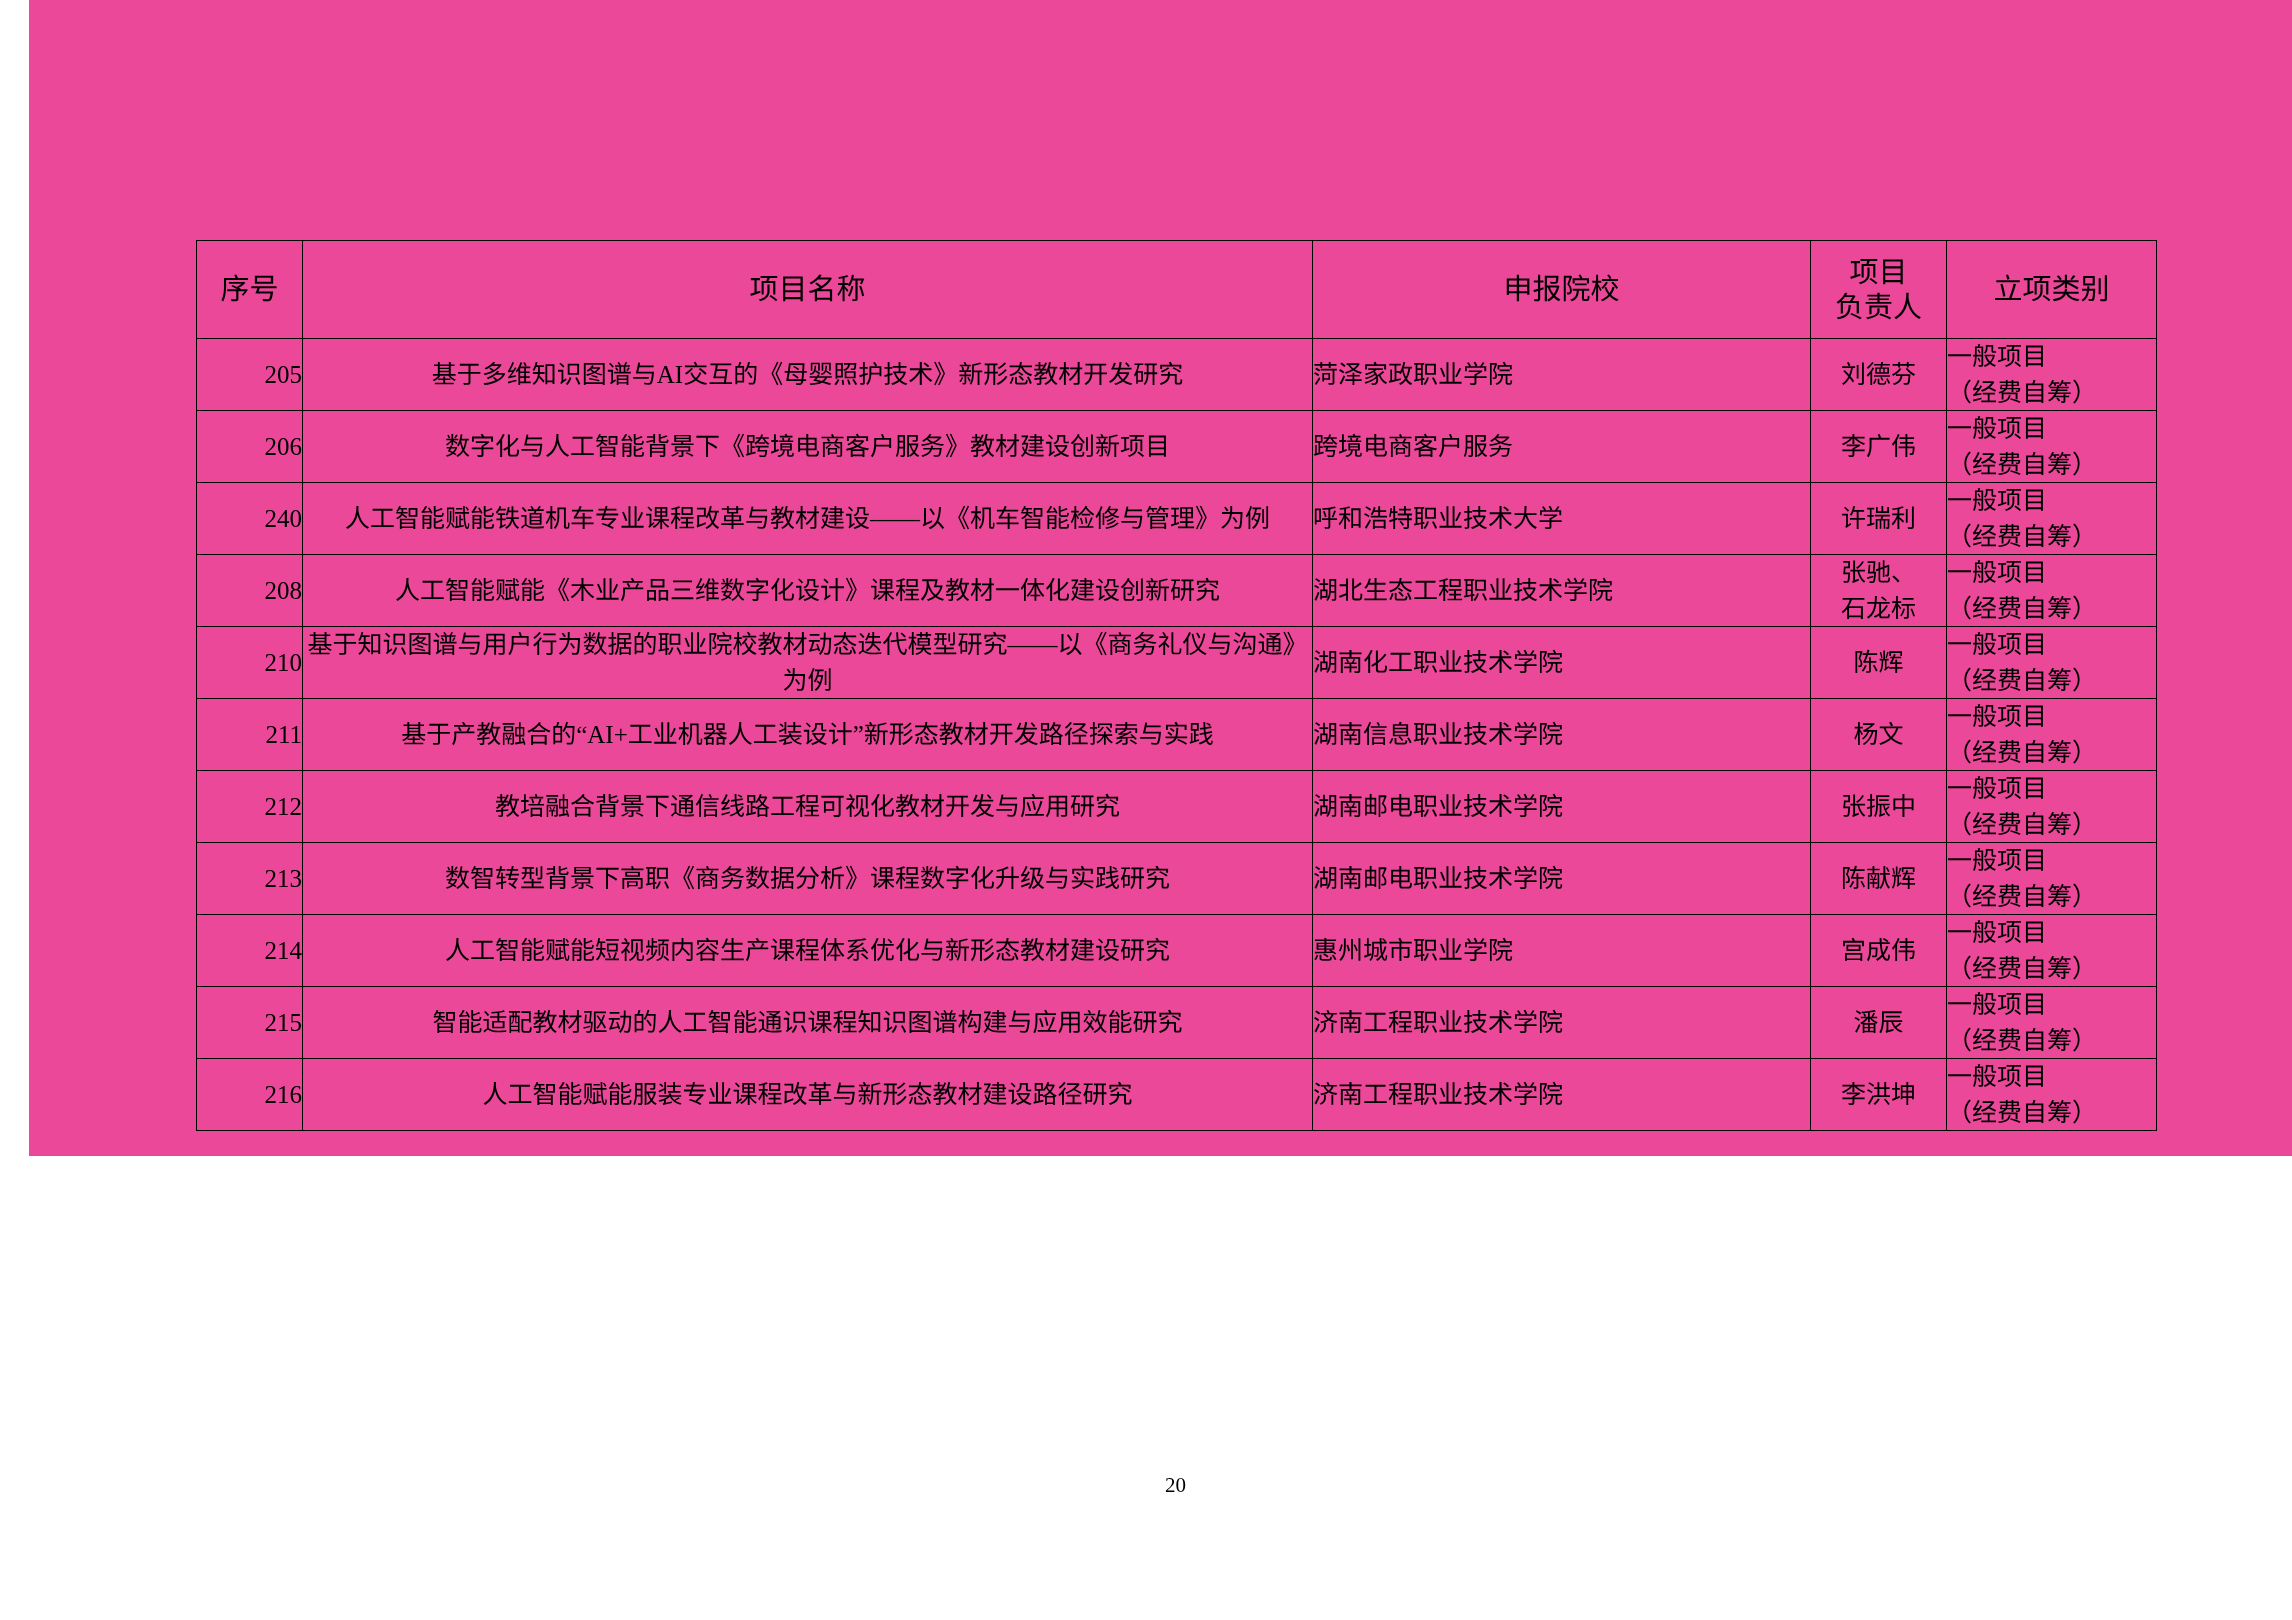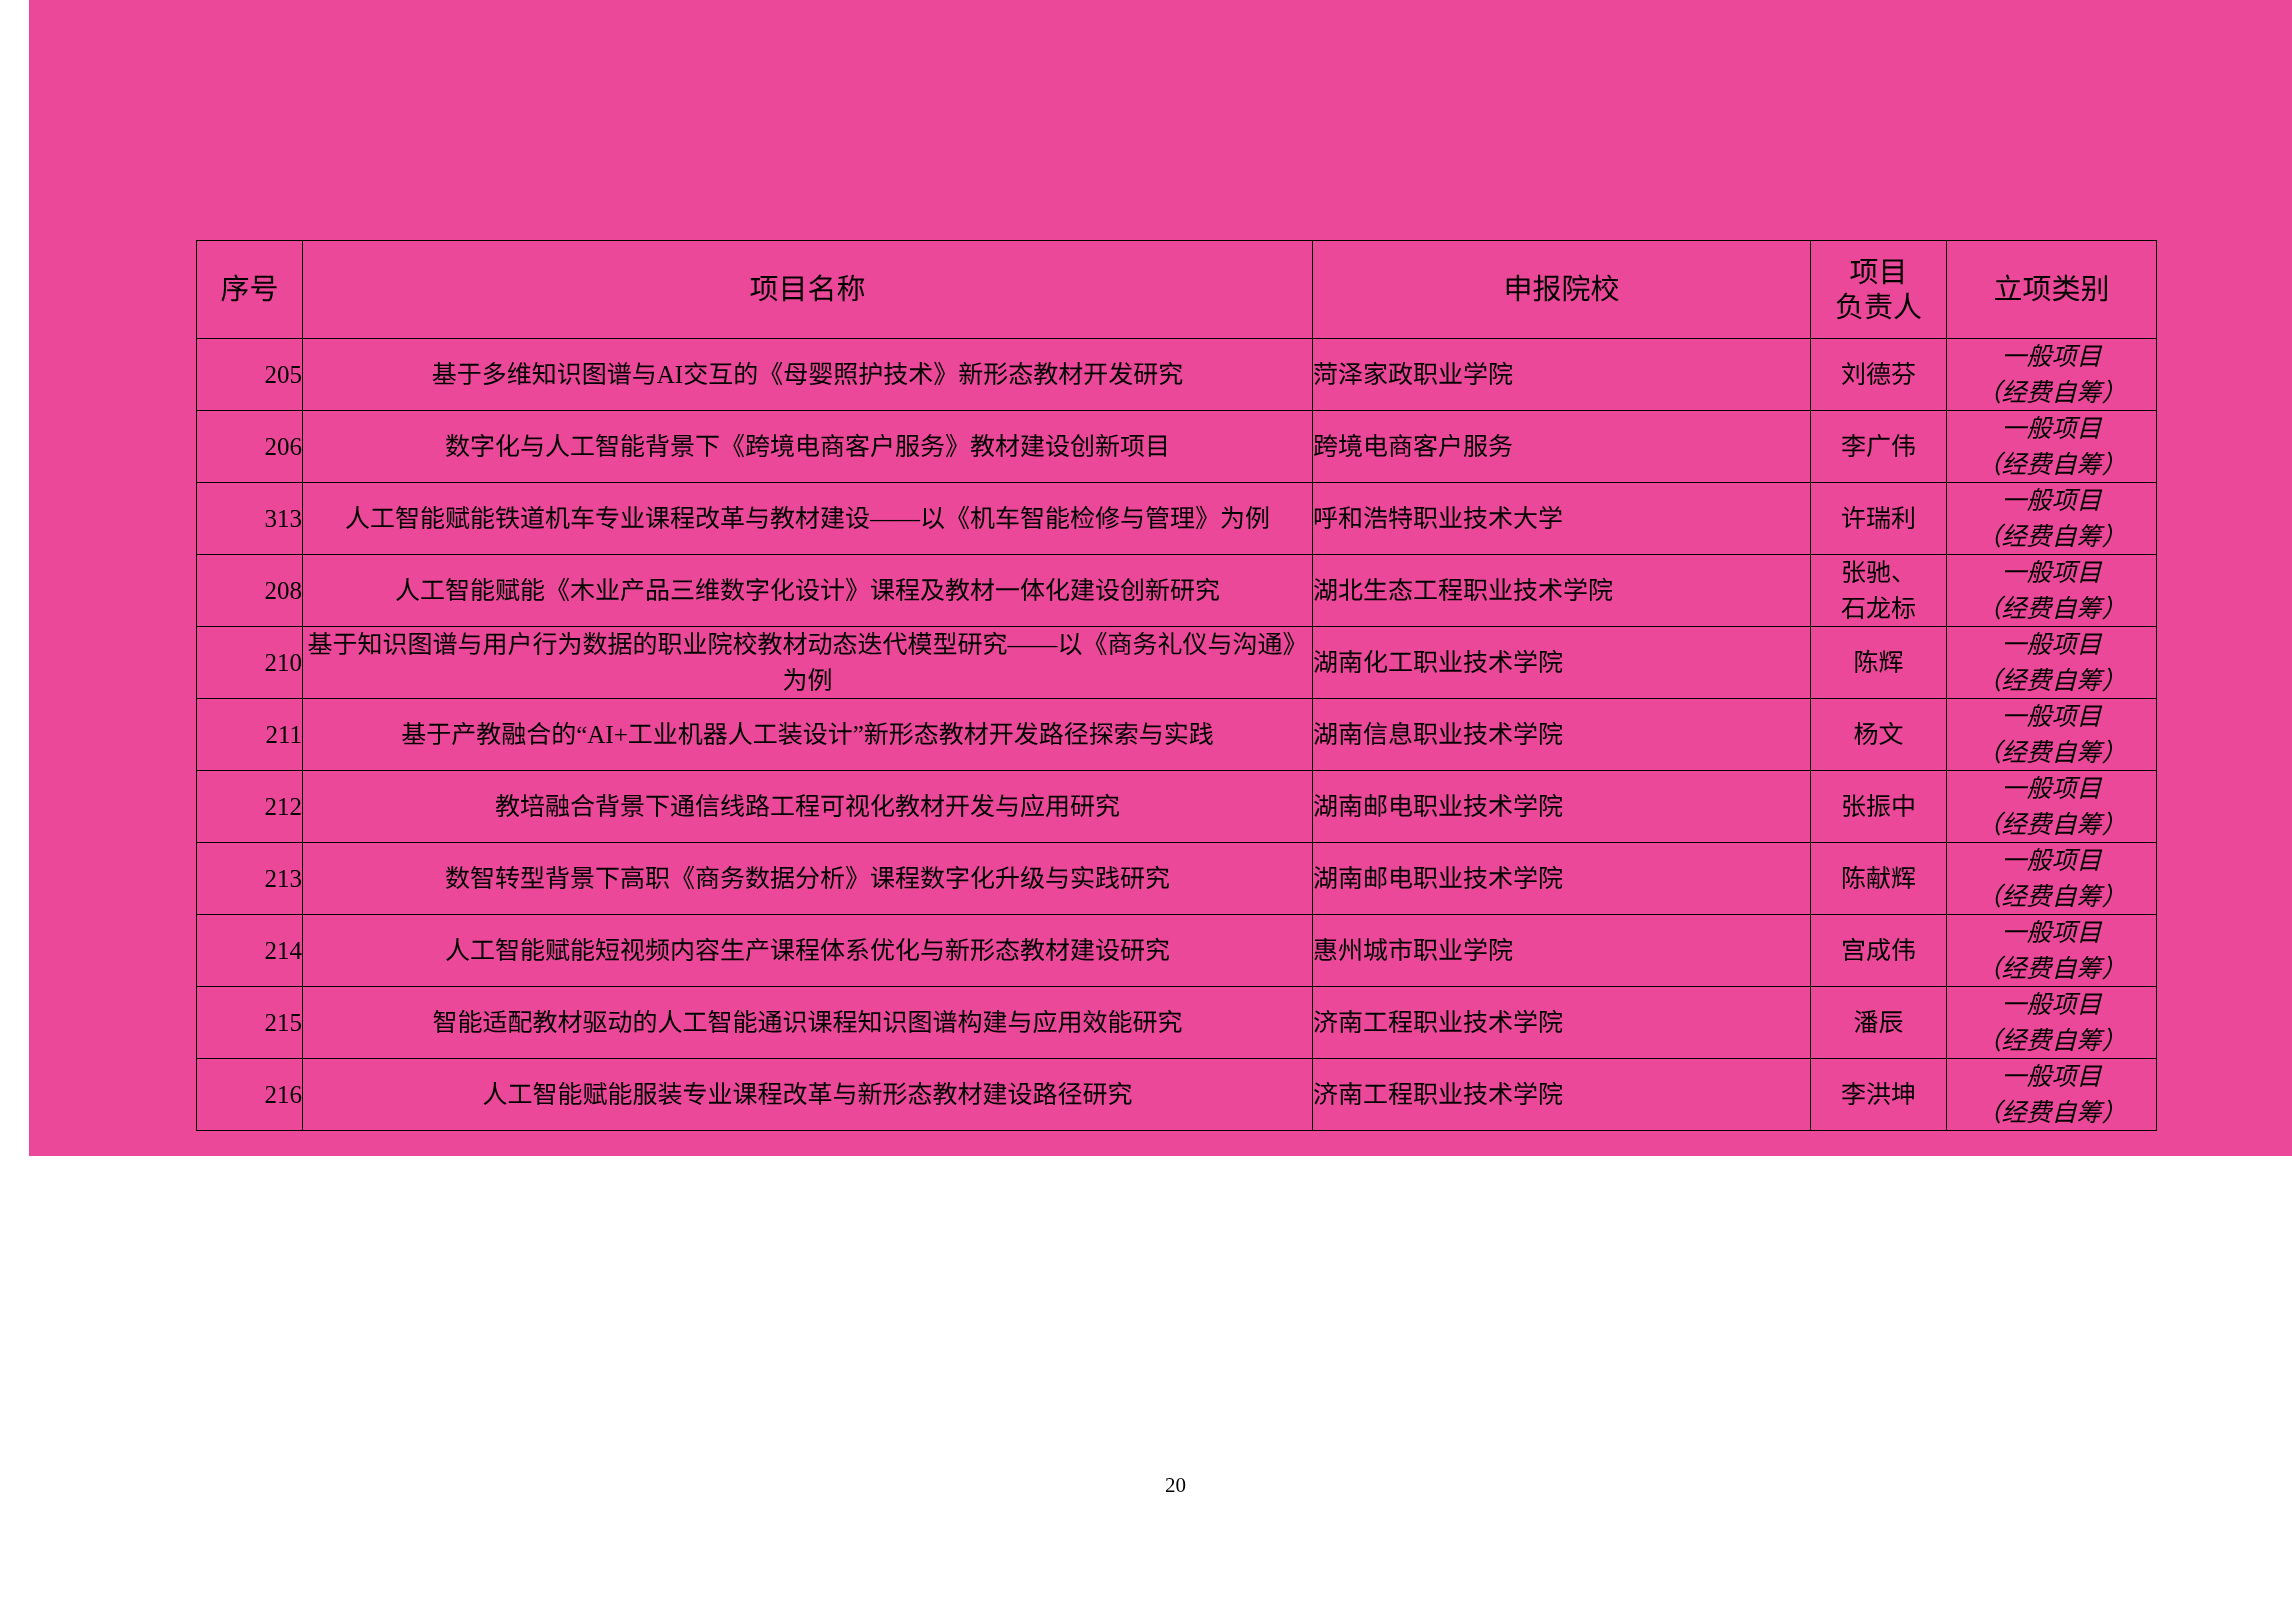--- a/index.html
+++ b/index.html
@@ -76,25 +76,23 @@
   .cell-school {
     text-align: left;
     padding: 9px 5.4px;
   }
   .cell-leader {
     text-align: center;
     padding: 9px 3.6px;
     line-height: 1.38;
   }
   .cell-type {
-    text-align: center;
     padding: 7.2px 1.8px;
     font-size: 24px;
     line-height: 1.3;
-    font-style: italic;
   }
   .cell-type span { display: block; }
   .leader-multi span { display: block; }
 
   .page-number {
     position: absolute;
     left: 0;
     top: 1473px;
     width: 2293px;
     text-align: center;
@@ -143,21 +141,21 @@
             <td class="cell-index">206</td>
             <td class="cell-name">数字化与人工智能背景下《跨境电商客户服务》教材建设创新项目</td>
             <td class="cell-school">跨境电商客户服务</td>
             <td class="cell-leader"><span>李广伟</span></td>
             <td class="cell-type">
               <span>一般项目</span>
               <span>（经费自筹）</span>
             </td>
           </tr>
           <tr class="body-row">
-            <td class="cell-index">313</td>
+            <td class="cell-index">240</td>
             <td class="cell-name">人工智能赋能铁道机车专业课程改革与教材建设——以《机车智能检修与管理》为例</td>
             <td class="cell-school">呼和浩特职业技术大学</td>
             <td class="cell-leader"><span>许瑞利</span></td>
             <td class="cell-type">
               <span>一般项目</span>
               <span>（经费自筹）</span>
             </td>
           </tr>
           <tr class="body-row">
             <td class="cell-index">208</td>

